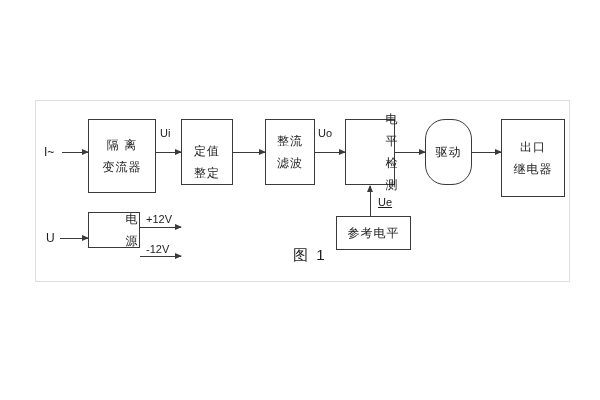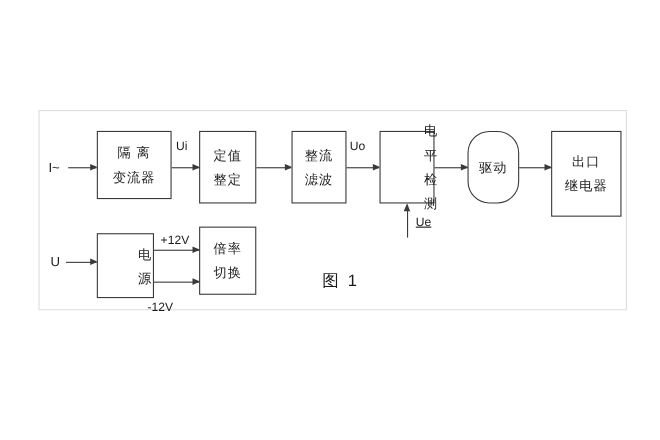--- a/index.html
+++ b/index.html
@@ -48,29 +48,29 @@
 </head>
 <body>
 
 <div class="canvas">
 
   <div class="frame"></div>
 
   <div class="io-label" style="left:44px; top:145px;">I~</div>
   <div class="arrow-h" style="left:62px; top:152px; width:26px;"></div>
 
-  <div class="box" style="left:88px; top:119px; width:68px; height:62px;">
+  <div class="box" style="left:88px; top:119px; width:68px; height:74px;">
     <div>隔 离</div>
     <div>变流器</div>
   </div>
 
   <div class="sig-label" style="left:160px; top:127px;">Ui</div>
   <div class="arrow-h" style="left:156px; top:152px; width:25px;"></div>
 
-  <div class="box" style="left:181px; top:119px; width:52px; height:66px;">
+  <div class="box" style="left:181px; top:119px; width:52px; height:66px;justify-content:flex-end;">
     <div>定值</div>
     <div>整定</div>
   </div>
 
   <div class="arrow-h" style="left:233px; top:152px; width:32px;"></div>
 
   <div class="box" style="left:265px; top:119px; width:50px; height:66px;">
     <div>整流</div>
     <div>滤波</div>
   </div>
@@ -92,34 +92,33 @@
   <div class="arrow-h" style="left:472px; top:152px; width:29px;"></div>
 
   <div class="box" style="left:501px; top:119px; width:64px; height:78px;">
     <div>出口</div>
     <div>继电器</div>
   </div>
 
   <div class="io-label" style="left:46px; top:231px;">U</div>
   <div class="arrow-h" style="left:60px; top:238px; width:28px;"></div>
 
-  <div class="box" style="left:88px; top:212px; width:52px; height:59px;padding-left:36px;">
+  <div class="box" style="left:88px; top:212px; width:52px; height:36px;padding-left:36px;">
     <div>电源</div>
   </div>
 
   <div class="sig-label" style="left:146px; top:213px;">+12V</div>
   <div class="arrow-h" style="left:140px; top:227px; width:41px;"></div>
 
-  <div class="sig-label" style="left:134px; top:243px;margin-top:31px;">-12V</div>
+  <div class="sig-label" style="left:146px; top:243px;">-12V</div>
   <div class="arrow-h" style="left:140px; top:256px; width:41px;"></div>
 
-  <div class="box" style="left:181px; top:206px; width:52px; height:62px;">
-    <div>倍率</div>
-    <div>切换</div>
-  </div>
 
   <div class="arrow-v-up" style="left:370px; top:186px; height:30px;"></div>
   <div class="sig-label" style="left:378px; top:196px;text-decoration:underline;">Ue</div>
 
+  <div class="box" style="left:336px; top:216px; width:75px; height:34px;">
+    <div>参考电平</div>
+  </div>
 
   <div class="caption" style="left:293px; top:246px;">图 1</div>
 
 </div>
 
 </body></html>

